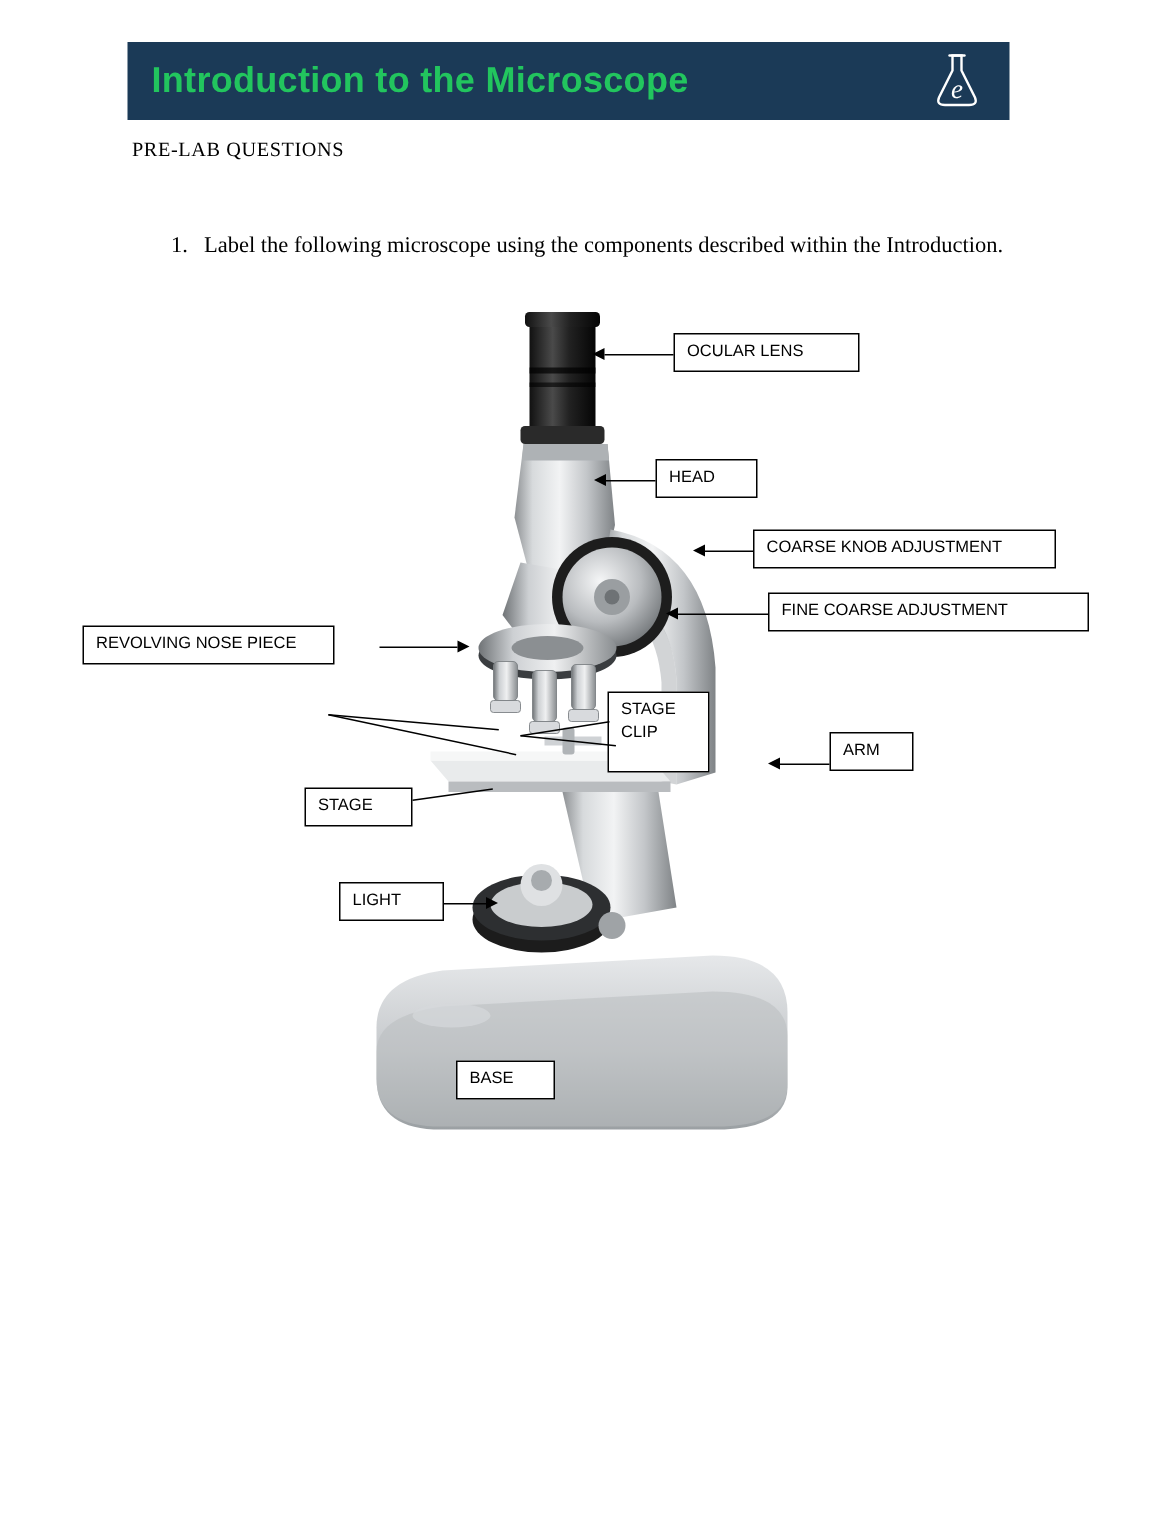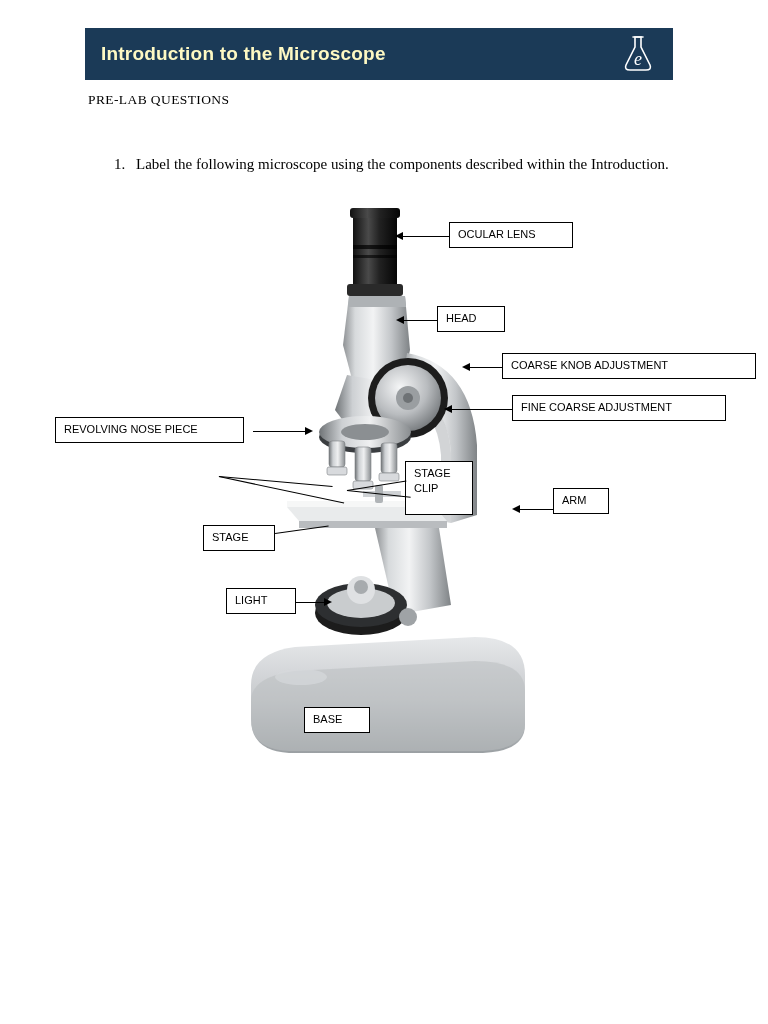--- a/index.html
+++ b/index.html
@@ -22,23 +22,23 @@
     left: 85px;
     top: 28px;
     width: 588px;
     height: 52px;
     background: #1b3a57;
     display: flex;
     align-items: center;
     justify-content: space-between;
   }
   .banner-title {
-    font-size: 19px;
+    font-size: 24px;
     font-weight: bold;
-    color: #fef9c3;
+    color: #22c55e;
     margin-left: 16px;
     letter-spacing: 0.2px;
   }
   .banner-logo {
     margin-right: 18px;
     width: 34px;
     height: 40px;
     display: flex;
     align-items: center;
     justify-content: center;
@@ -228,29 +228,29 @@
   </svg>
 
   <div class="lbl" style="left:449px; top:37px; width:124px;">OCULAR LENS</div>
   <div class="ln" style="left:403px; top:51px; width:46px;"></div>
   <div class="arrow arrow-left" style="left:395px; top:47px;"></div>
 
   <div class="lbl" style="left:437px; top:121px; width:68px;">HEAD</div>
   <div class="ln" style="left:404px; top:135px; width:33px;"></div>
   <div class="arrow arrow-left" style="left:396px; top:131px;"></div>
 
-  <div class="lbl" style="left:502px; top:168px; width:254px;">COARSE KNOB ADJUSTMENT</div>
+  <div class="lbl" style="left:502px; top:168px; width:202px;">COARSE KNOB ADJUSTMENT</div>
   <div class="ln" style="left:470px; top:182px; width:32px;"></div>
   <div class="arrow arrow-left" style="left:462px; top:178px;"></div>
 
   <div class="lbl" style="left:512px; top:210px; width:214px;">FINE COARSE ADJUSTMENT</div>
   <div class="ln" style="left:452px; top:224px; width:60px;"></div>
   <div class="arrow arrow-left" style="left:444px; top:220px;"></div>
 
-  <div class="lbl" style="left:55px; top:232px; width:189px;">REVOLVING NOSE PIECE</div>
+  <div class="lbl" style="left:55px; top:232px; width:168px;">REVOLVING NOSE PIECE</div>
   <div class="ln" style="left:253px; top:246px; width:52px;"></div>
   <div class="arrow arrow-right" style="left:305px; top:242px;"></div>
 
   <div class="ln" style="left:219px; top:291px; width:114px; transform: rotate(5deg);"></div>
   <div class="ln" style="left:219px; top:291px; width:128px; transform: rotate(12deg);"></div>
 
   <div class="lbl" style="left:405px; top:276px; width:68px; height:54px;">STAGE
 CLIP</div>
   <div class="ln" style="left:347px; top:305px; width:60px; transform: rotate(-9deg);"></div>
   <div class="ln" style="left:347px; top:305px; width:64px; transform: rotate(6deg);"></div>

